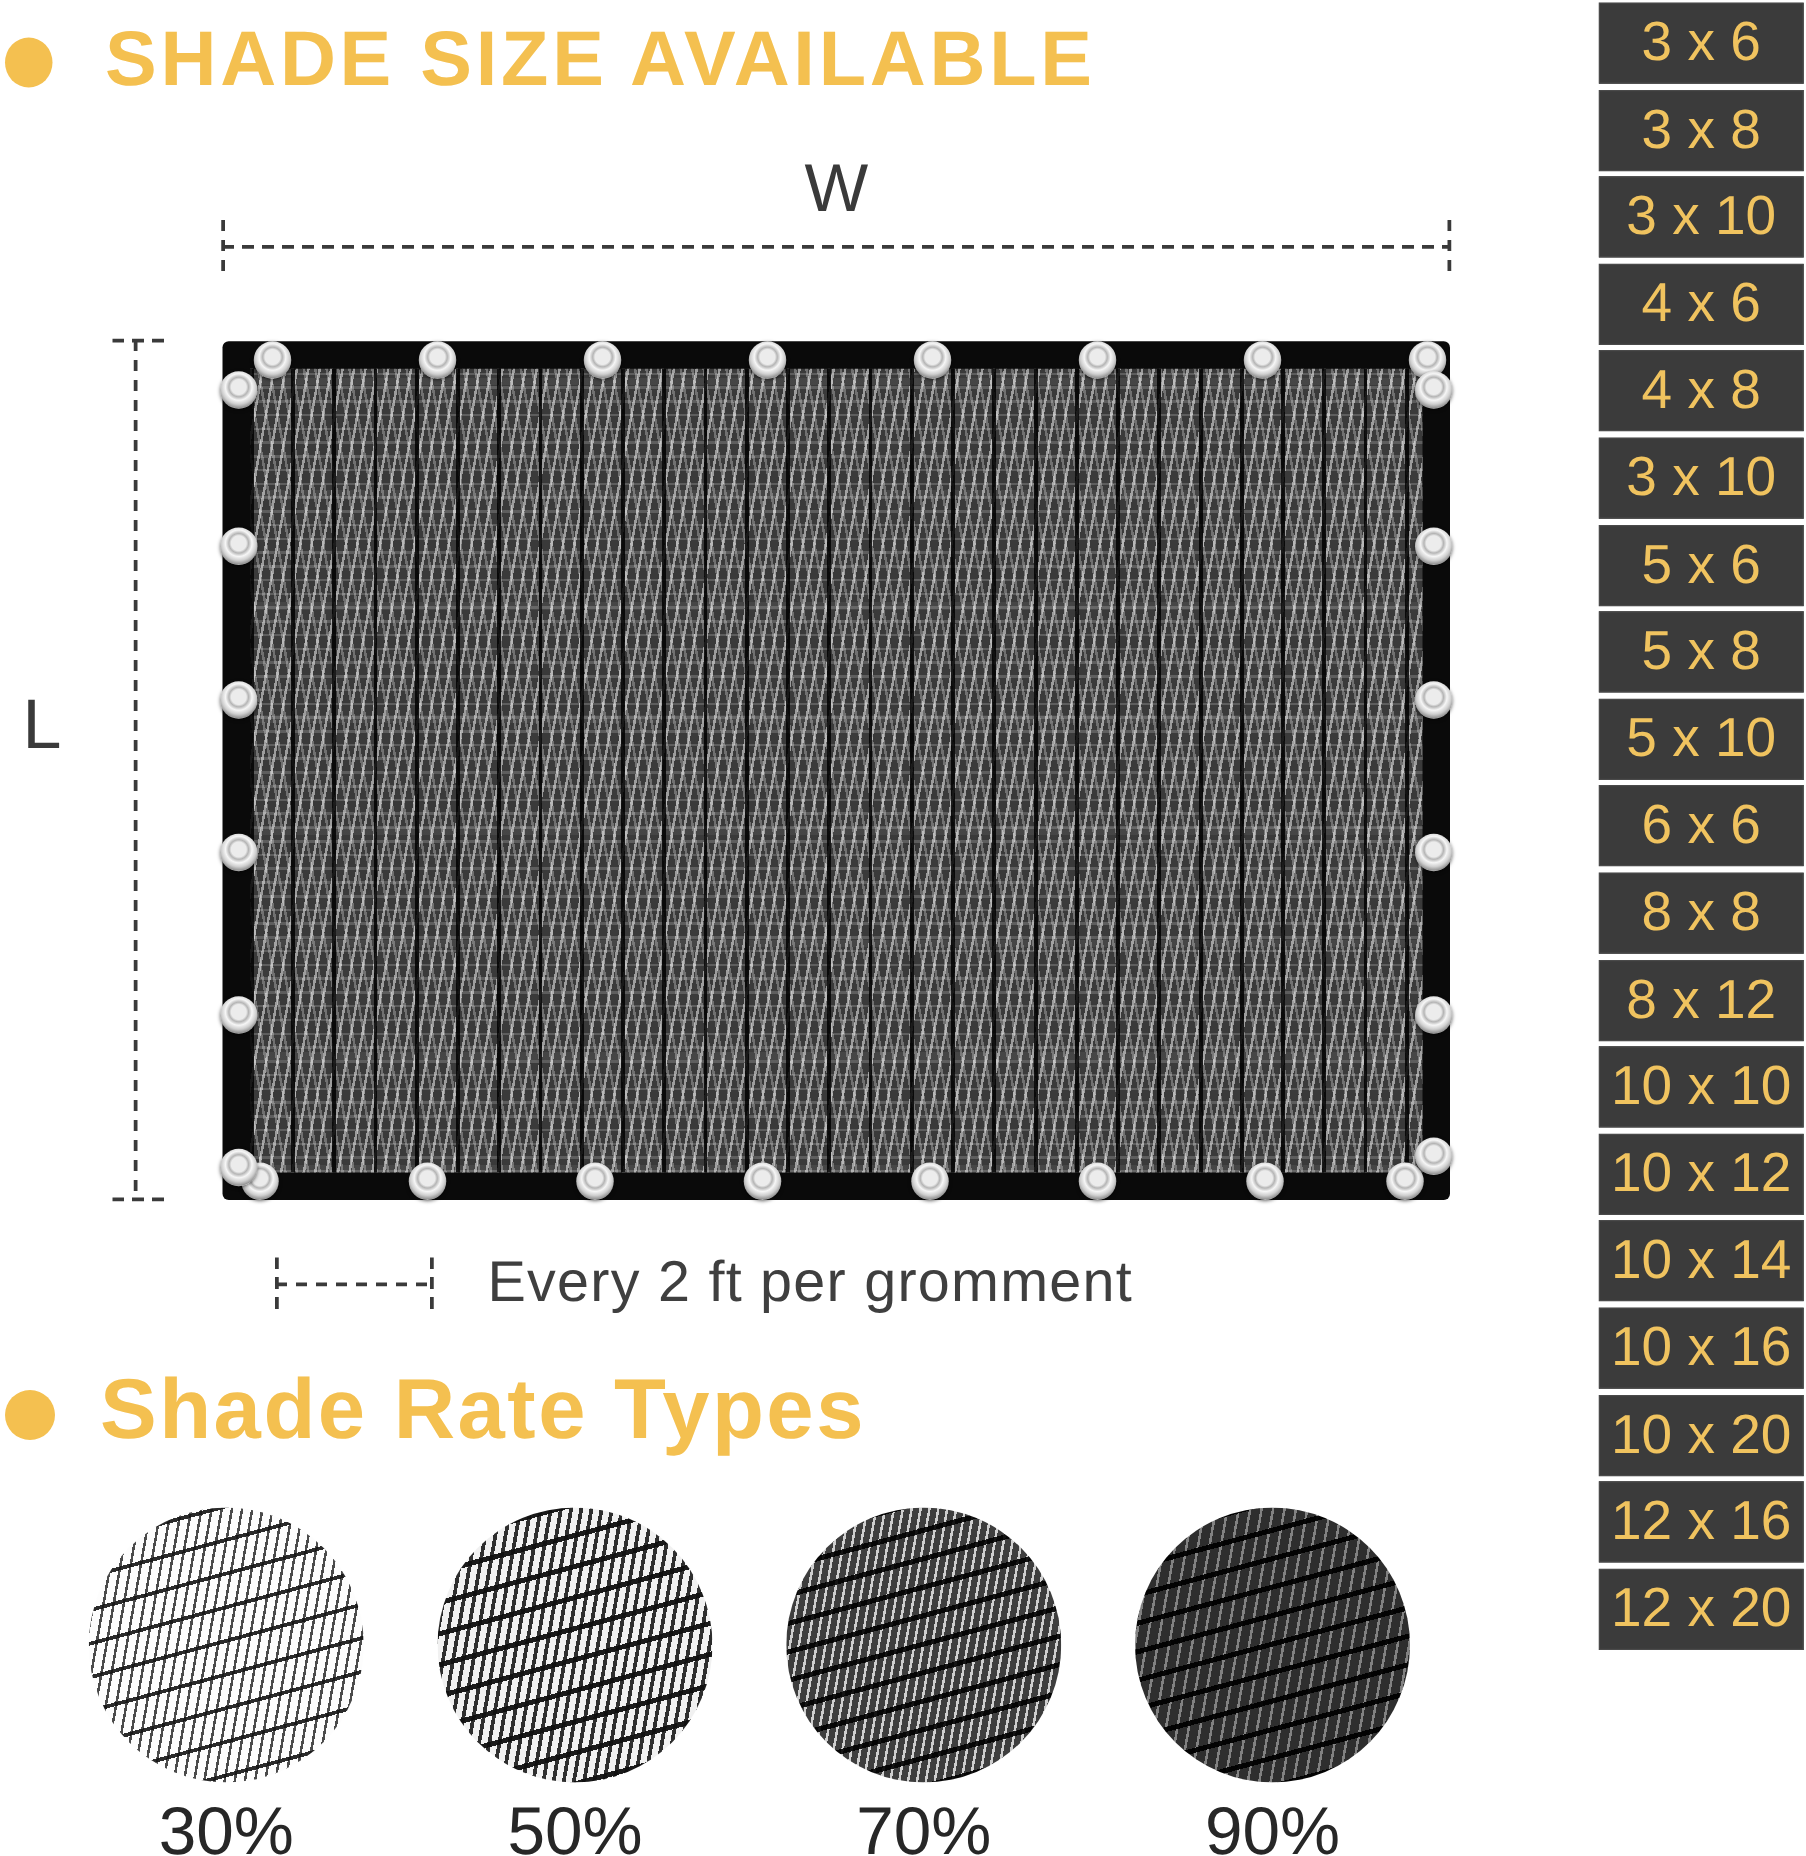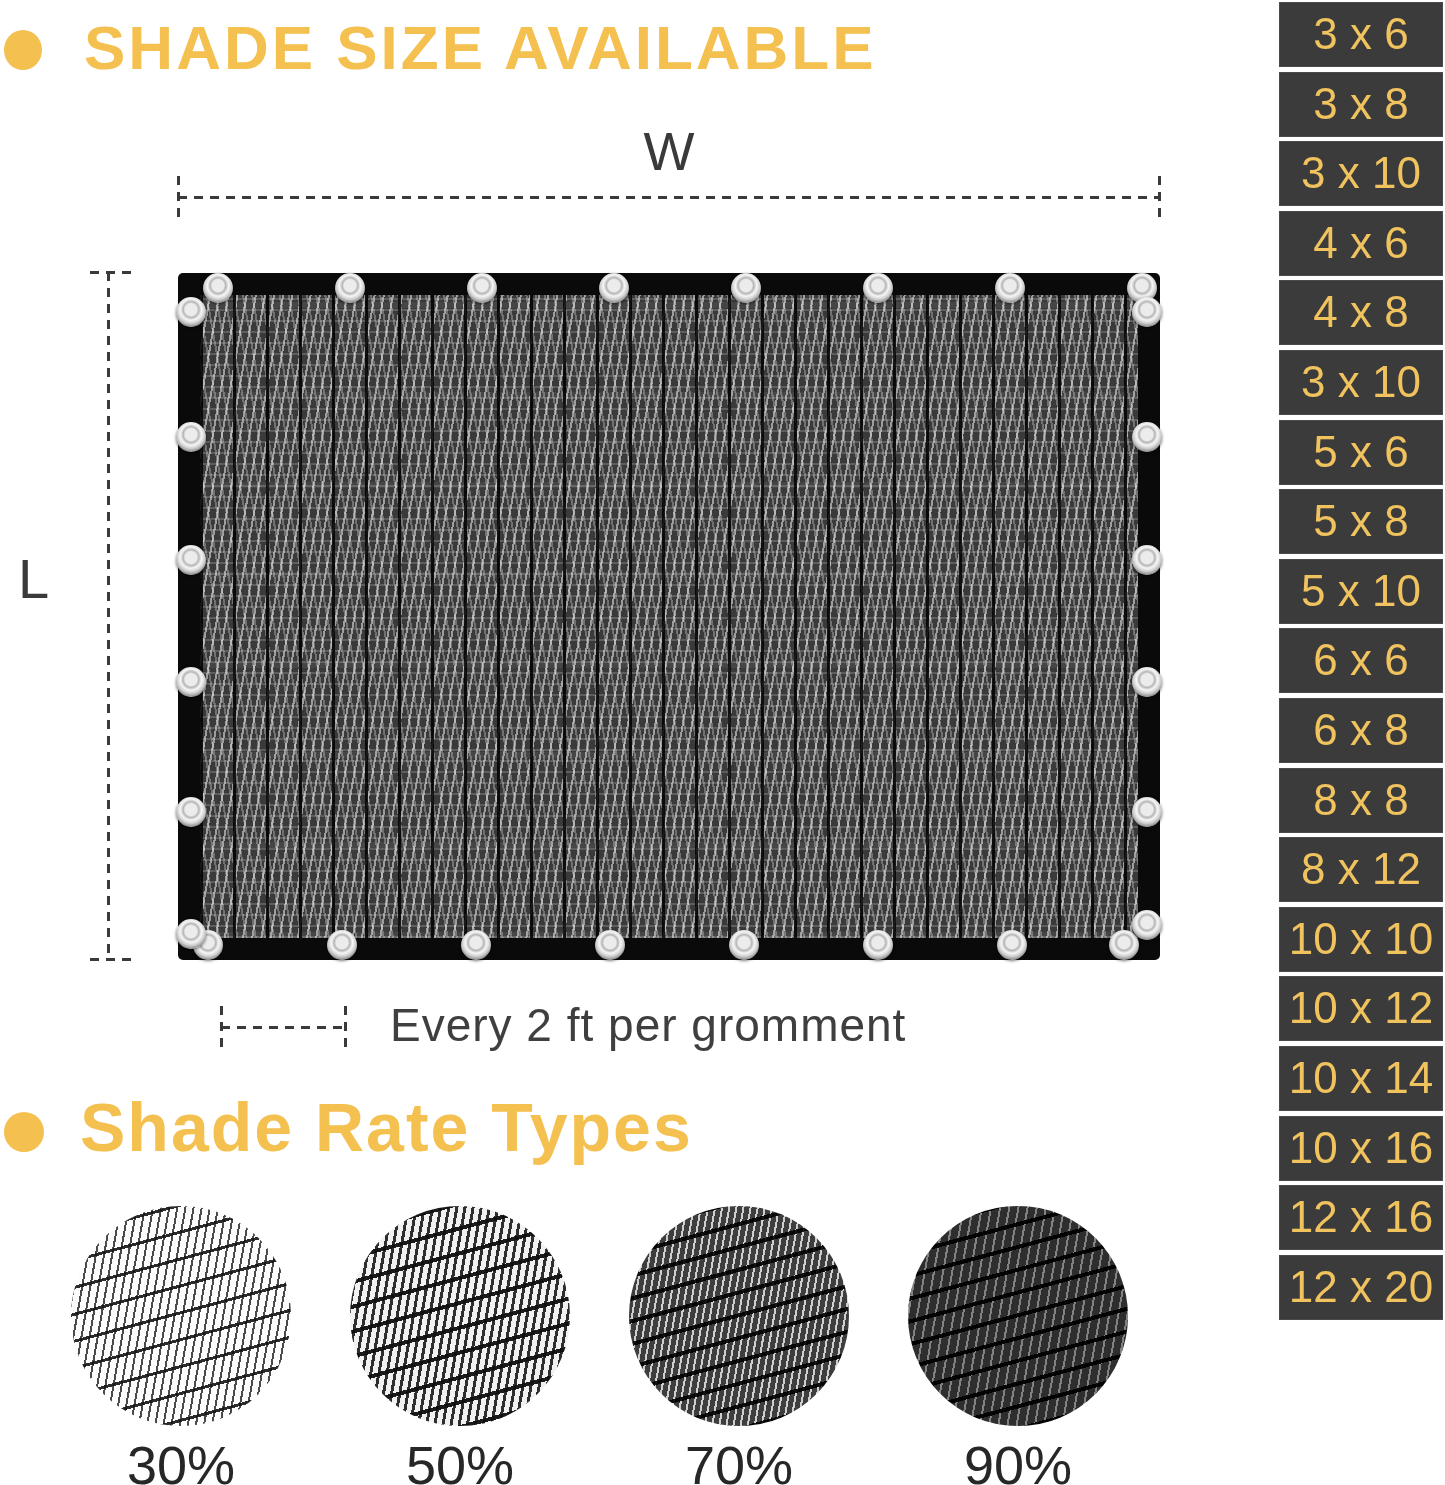--- a/index.html
+++ b/index.html
@@ -167,24 +167,24 @@
       <div class="size-box">3 x 6</div>
       <div class="size-box">3 x 8</div>
       <div class="size-box">3 x 10</div>
       <div class="size-box">4 x 6</div>
       <div class="size-box">4 x 8</div>
       <div class="size-box">3 x 10</div>
       <div class="size-box">5 x 6</div>
       <div class="size-box">5 x 8</div>
       <div class="size-box">5 x 10</div>
       <div class="size-box">6 x 6</div>
-      <div class="size-box">6 x 8</div>
       <div class="size-box">8 x 8</div>
       <div class="size-box">8 x 12</div>
       <div class="size-box">10 x 10</div>
       <div class="size-box">10 x 12</div>
       <div class="size-box">10 x 14</div>
       <div class="size-box">10 x 16</div>
+      <div class="size-box">10 x 20</div>
       <div class="size-box">12 x 16</div>
       <div class="size-box">12 x 20</div>
     </div>
 
 </div>
 
 </body></html>

